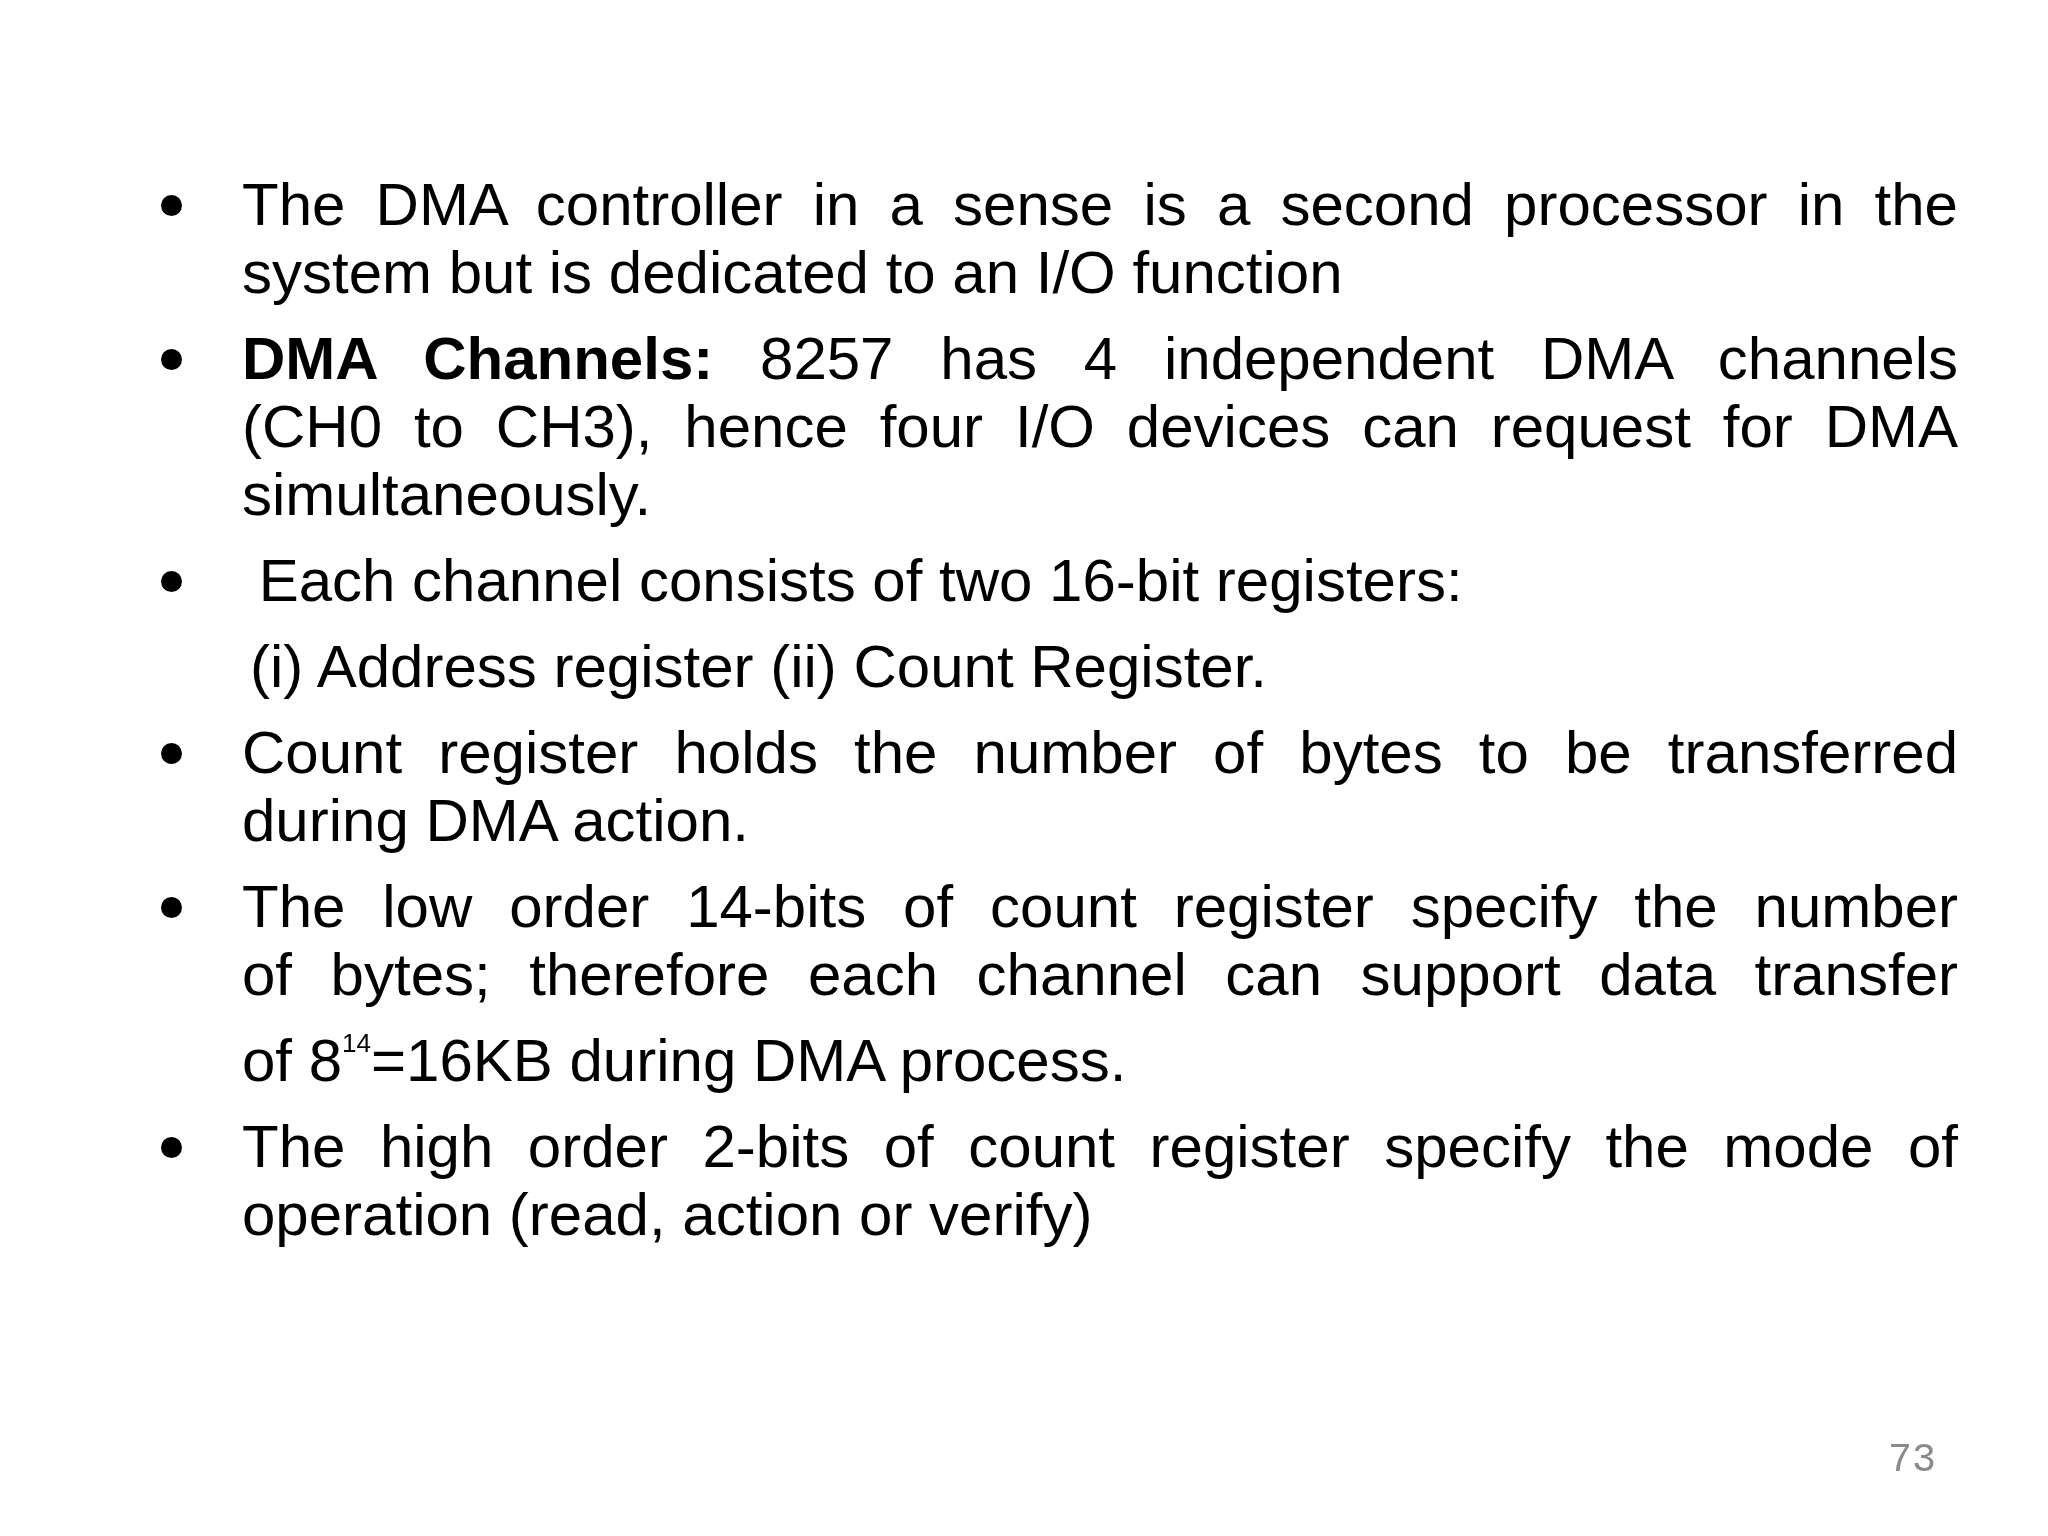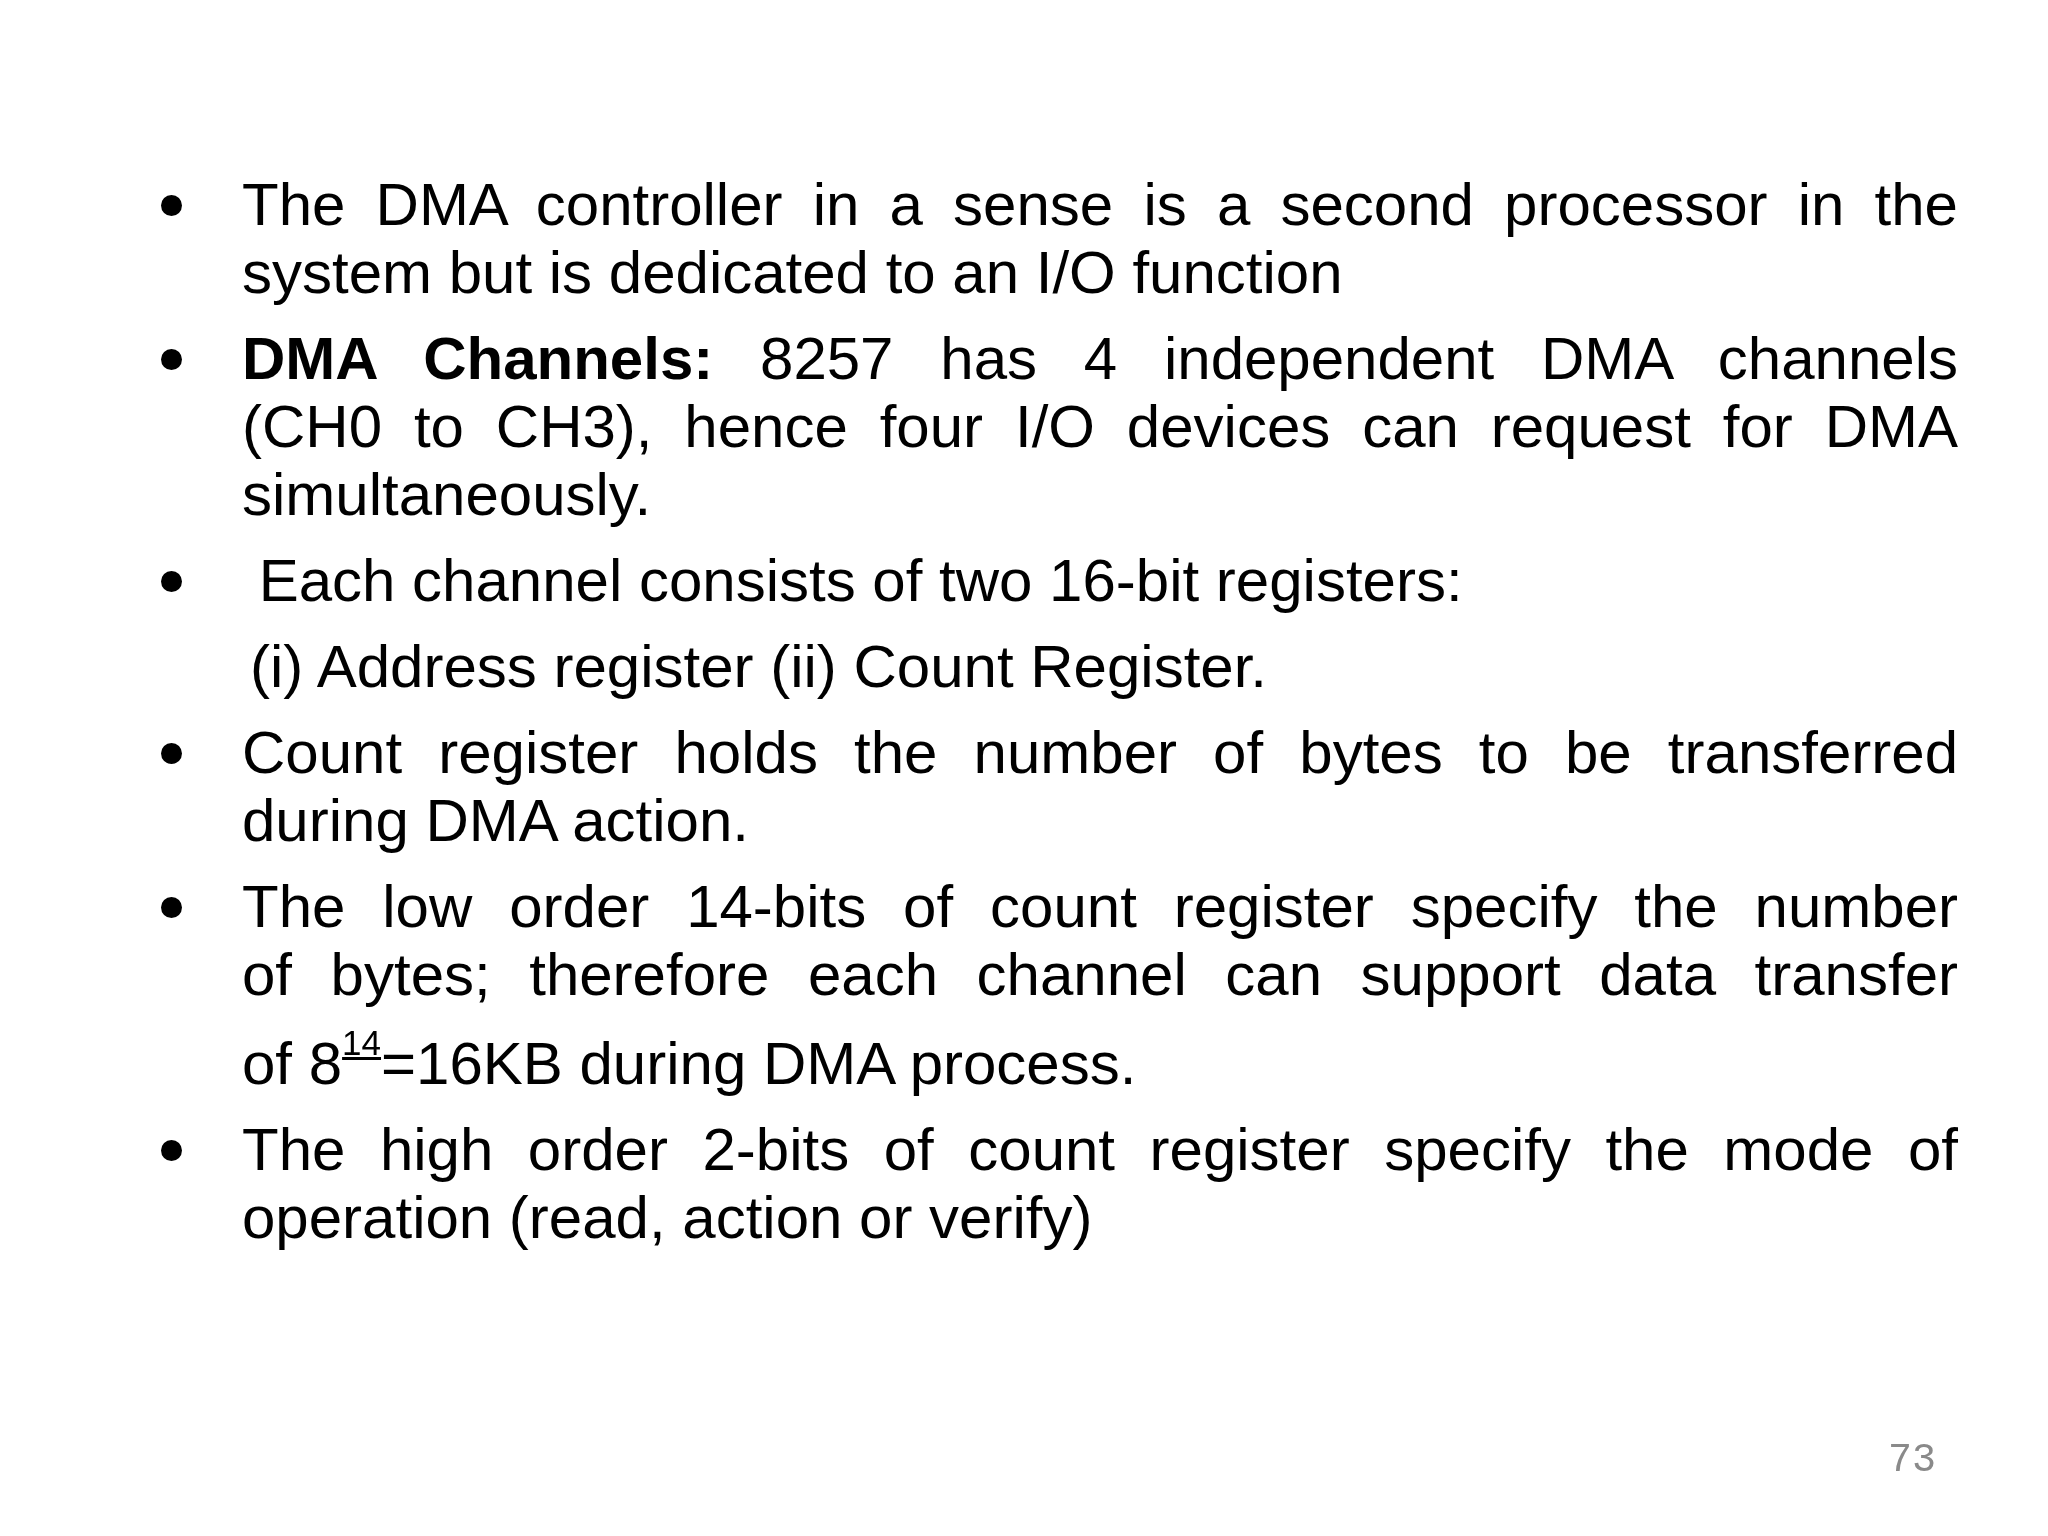--- a/index.html
+++ b/index.html
@@ -36,23 +36,22 @@
     text-align: justify;
     text-align-last: justify;
   }
   .ln.last {
     text-align: left;
     text-align-last: left;
   }
   .para.cont { padding-left: 8px; }
   .bold-run { font-weight: bold; }
   .sup {
-    font-size: 35px;
+    font-size: 26px;
     vertical-align: 29px;
-    text-decoration: underline;
   }
   .page-num {
     position: absolute;
     left: 1888px;
     top: 1441px;
     font-size: 40px;
     line-height: 1;
     color: #8a8a8a;
     font-family: Liberation Mono, monospace;
   }

